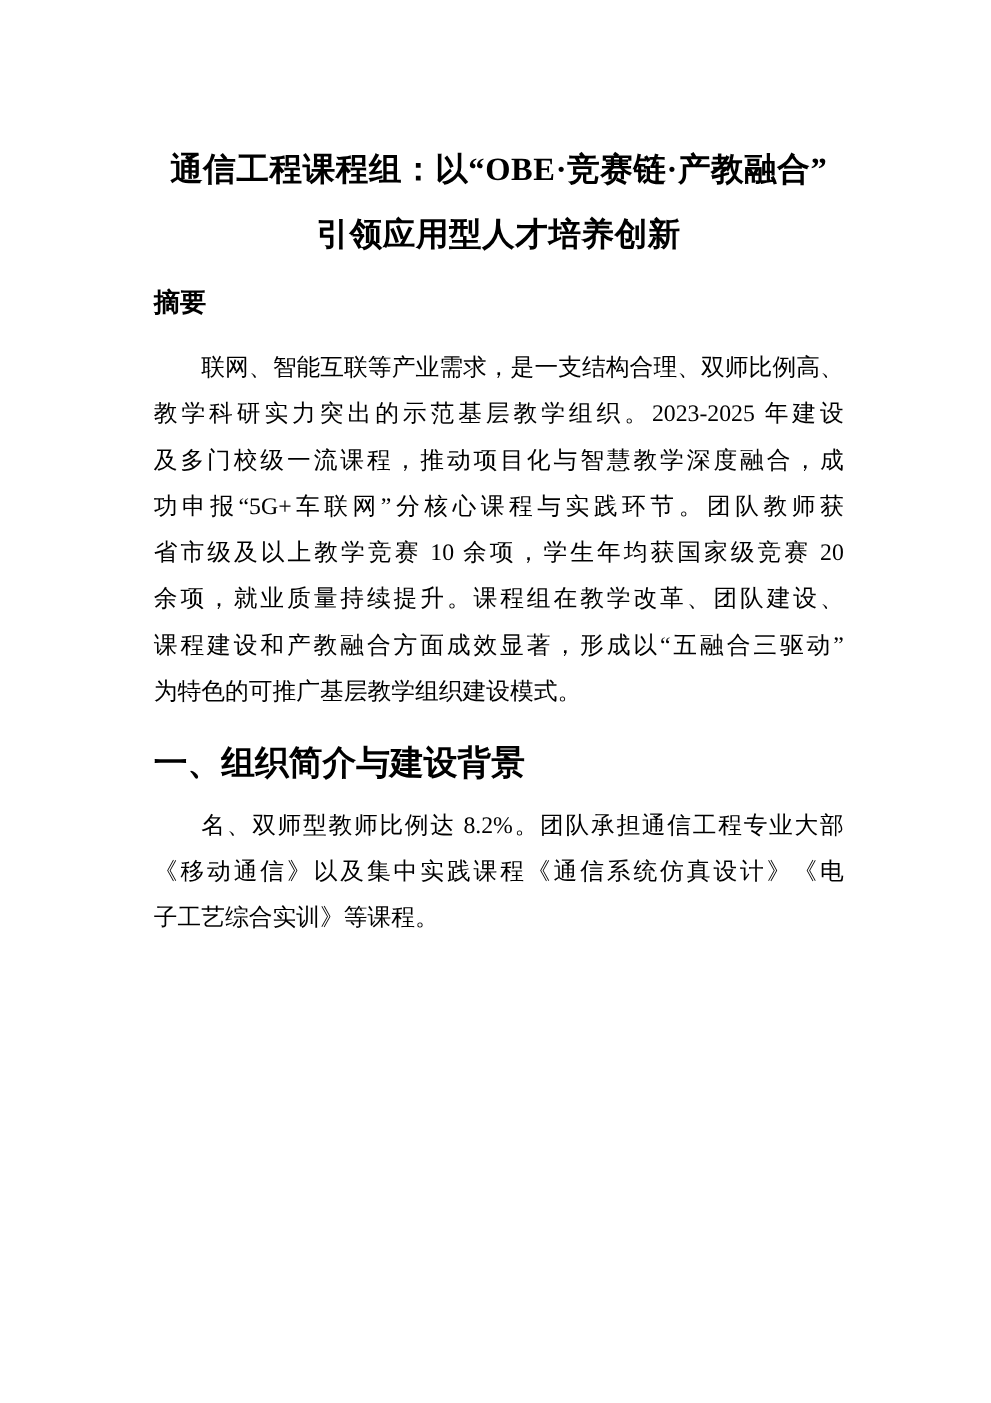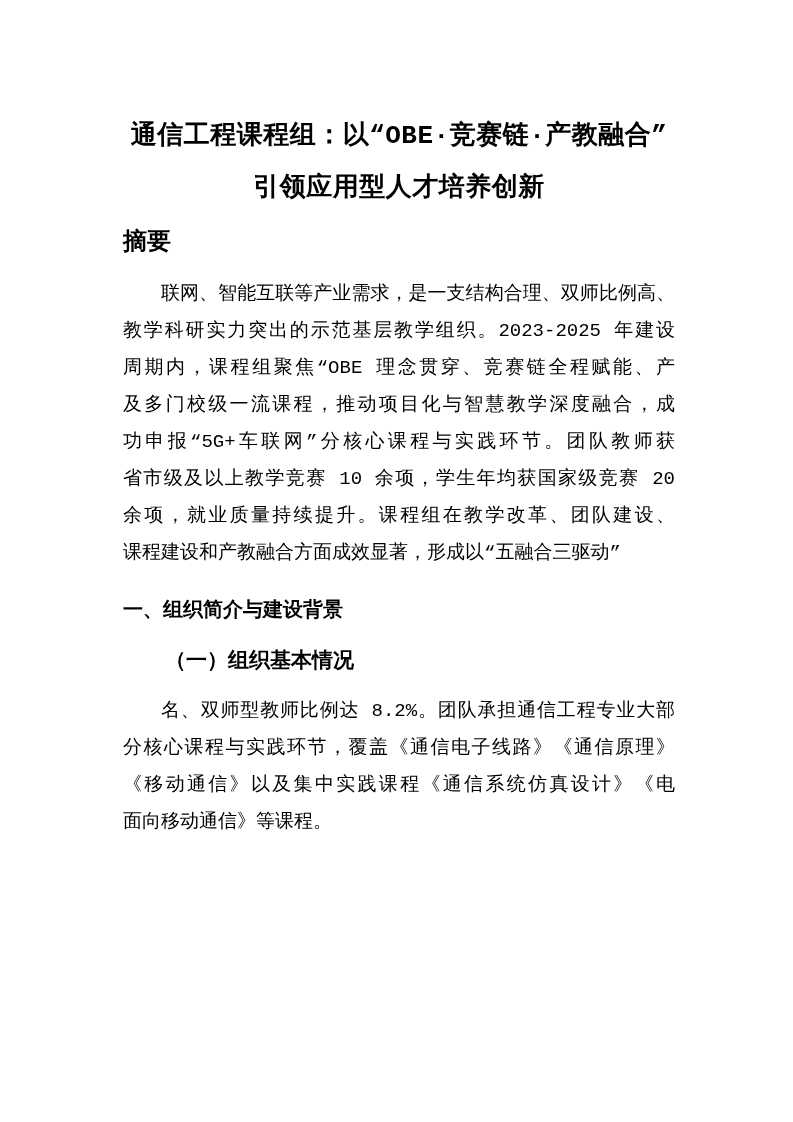--- a/index.html
+++ b/index.html
@@ -6,59 +6,59 @@
     margin: 0;
     padding: 0;
     background: #ffffff;
   }
   .page {
     position: relative;
     width: 793px;
     height: 956px;
     background: #ffffff;
     color: #000000;
-    font-family: Liberation Mono, monospace;
+    font-family: Liberation Serif, serif;
     overflow: hidden;
   }
   .content {
     margin-left: 123px;
     margin-right: 118px; 
   }
   .doc-title {
     margin-top: 110px;
     font-size: 26px;
     font-weight: 700;
     line-height: 52px;
     text-align: center;
     letter-spacing: 0.5px;
   }
   .abstract-heading {
     margin-top: 10px;
-    font-size: 24px;
+    font-size: 21px;
     font-weight: 700;
     line-height: 37px;
     text-align: left;
   }
   .paragraph {
     font-size: 19px;
     line-height: 37px;
   }
   .paragraph-abstract { margin-top: 15px; }
   .paragraph-body { margin-top: 13px; }
   .line {
     text-align: justify;
     text-align-last: justify;
     overflow: hidden;
     white-space: normal;
   }
   .paragraph .line:first-child { text-indent: 2em; }
   .paragraph .line:last-child { text-align-last: left; }
   .section-heading {
     margin-top: 20px;
-    font-size: 20px;
+    font-size: 27px;
     font-weight: 700;
     line-height: 37px;
     text-align: left;
   }
   .subsection-heading {
     margin-top: 14px;
     font-size: 21px;
     font-weight: 700;
     line-height: 37px;
     text-align: left;
@@ -74,33 +74,31 @@
     <div class="doc-title">
       <div>通信工程课程组：以“OBE·竞赛链·产教融合”</div>
       <div>引领应用型人才培养创新</div>
     </div>
 
     <div class="abstract-heading">摘要</div>
 
     <div class="paragraph paragraph-abstract">
         <div class="line">联网、智能互联等产业需求，是一支结构合理、双师比例高、</div>
         <div class="line">教学科研实力突出的示范基层教学组织。2023-2025 年建设</div>
-        <div class="line">周期内，课程组聚焦“OBE 理念贯穿、竞赛链全程赋能、产</div>
         <div class="line">及多门校级一流课程，推动项目化与智慧教学深度融合，成</div>
         <div class="line">功申报“5G+车联网”分核心课程与实践环节。团队教师获</div>
         <div class="line">省市级及以上教学竞赛 10 余项，学生年均获国家级竞赛 20</div>
         <div class="line">余项，就业质量持续提升。课程组在教学改革、团队建设、</div>
         <div class="line">课程建设和产教融合方面成效显著，形成以“五融合三驱动”</div>
+        <div class="line">为特色的可推广基层教学组织建设模式。</div>
       </div>
 
     <div class="section-heading">一、组织简介与建设背景</div>
 
-    <div class="subsection-heading">（一）组织基本情况</div>
 
     <div class="paragraph paragraph-body">
         <div class="line">名、双师型教师比例达 8.2%。团队承担通信工程专业大部</div>
-        <div class="line">分核心课程与实践环节，覆盖《通信电子线路》《通信原理》</div>
         <div class="line">《移动通信》以及集中实践课程《通信系统仿真设计》《电</div>
-        <div class="line">面向移动通信》等课程。</div>
+        <div class="line">子工艺综合实训》等课程。</div>
       </div>
 
   </div>
 </div>
 
 </body></html>

